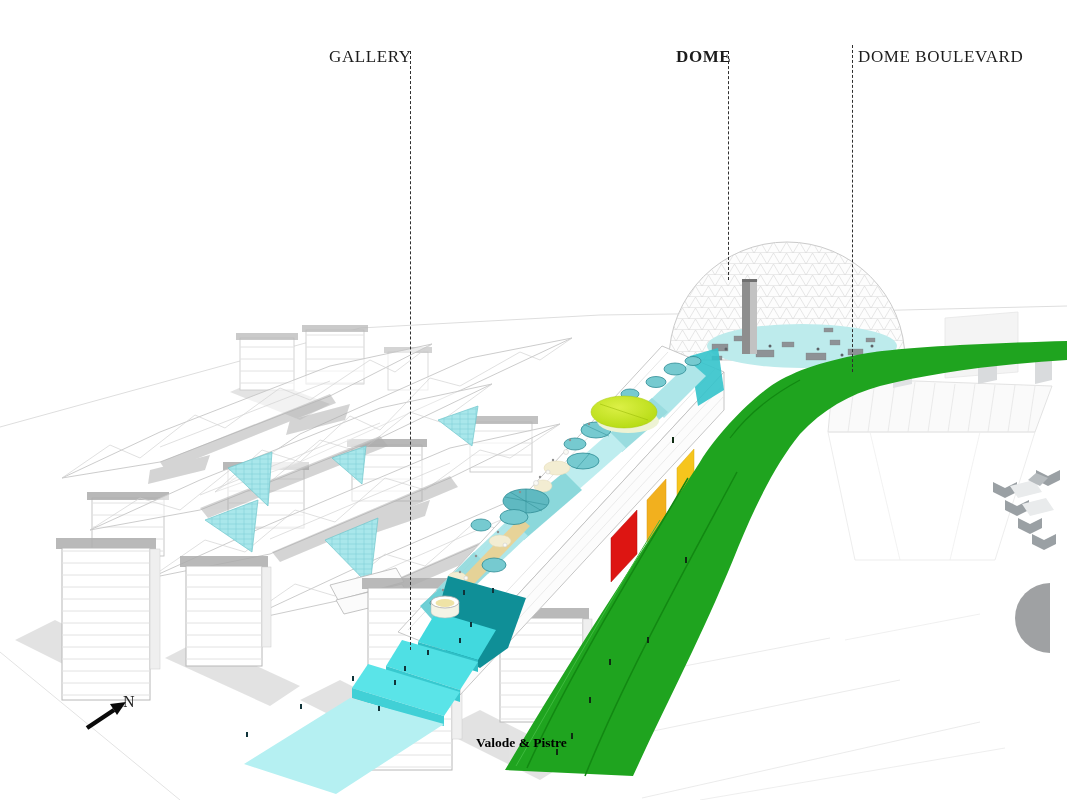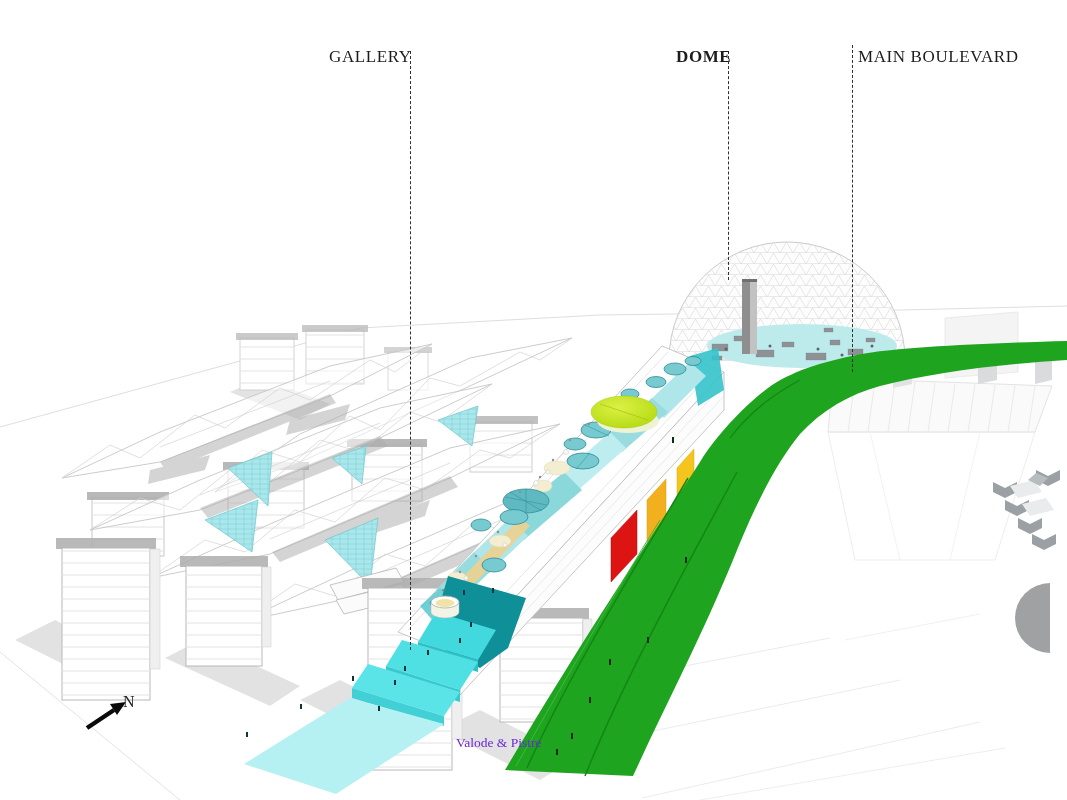--- a/index.html
+++ b/index.html
@@ -1,21 +1,21 @@
 <!DOCTYPE html>
 <html><head>
 <meta charset="utf-8">
 <style>
   html,body{margin:0;padding:0;background:#fff;}
   #canvas{position:relative;width:1067px;height:800px;background:#ffffff;overflow:hidden;
           font-family:"Liberation Serif","DejaVu Serif",serif;}
   #scene{position:absolute;left:0;top:0;}
   .anno-label{position:absolute;font-size:17px;color:#1c1c1c;letter-spacing:.6px;white-space:nowrap;}
   .leader{position:absolute;width:0;border-left:1px dashed #2e2e2e;}
-  #credit{position:absolute;left:456px;top:735px;font-size:13.5px;font-weight:normal;color:#6d28d9;}
+  #credit{position:absolute;left:476px;top:735px;font-size:13.5px;font-weight:bold;color:#000000;}
   #north-label{position:absolute;left:123px;top:693px;font-size:16px;color:#222;}
   #gallery-label{left:329px;top:47px;}
   #dome-label{left:676px;top:47px;font-weight:bold;}
   #mb-label{left:858px;top:47px;}
   #gallery-line{left:410px;top:51px;height:599px;}
   #dome-line{left:728px;top:51px;height:229px;}
   #mb-line{left:852px;top:45px;height:327px;}
 </style>
 </head>
 <body>
@@ -359,17 +359,17 @@
     <polygon points="126,702 110,704 117,715" fill="#0A0A0A"></polygon>
   </g>
 </svg>
 
   <div class="leader" id="gallery-line"></div>
   <div class="leader" id="dome-line"></div>
   <div class="leader" id="mb-line"></div>
 
   <div class="anno-label" id="gallery-label">GALLERY</div>
   <div class="anno-label" id="dome-label">DOME</div>
-  <div class="anno-label" id="mb-label">MAIN BOULEVARD</div>
+  <div class="anno-label" id="mb-label">DOME BOULEVARD</div>
 
   <div id="north-label">N</div>
   <div id="credit">Valode &amp; Pistre</div>
 </div>
 
 </body></html>

